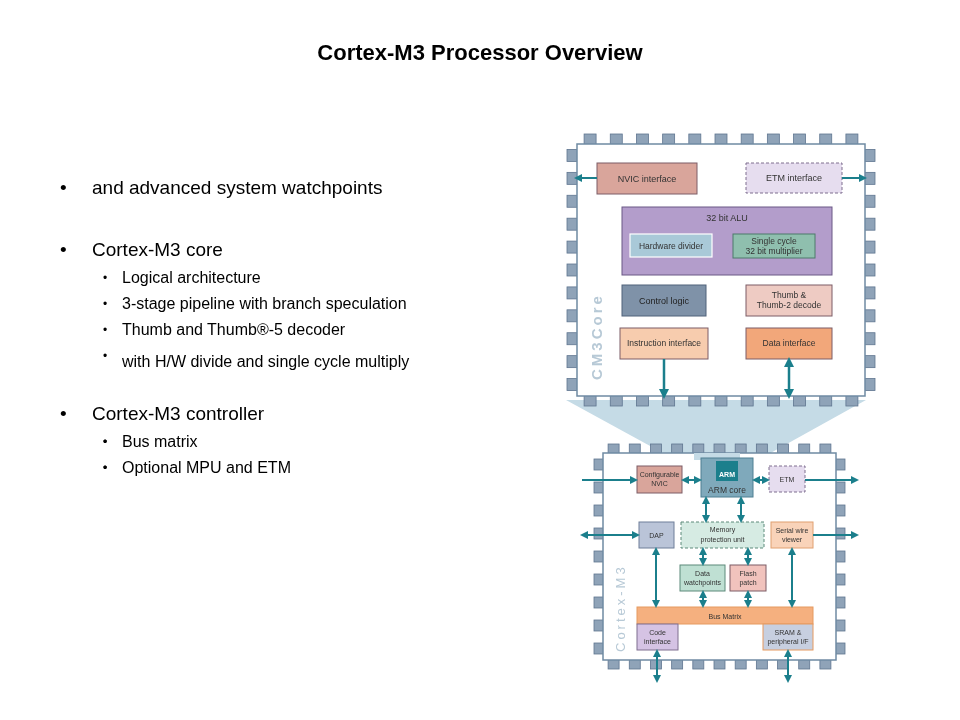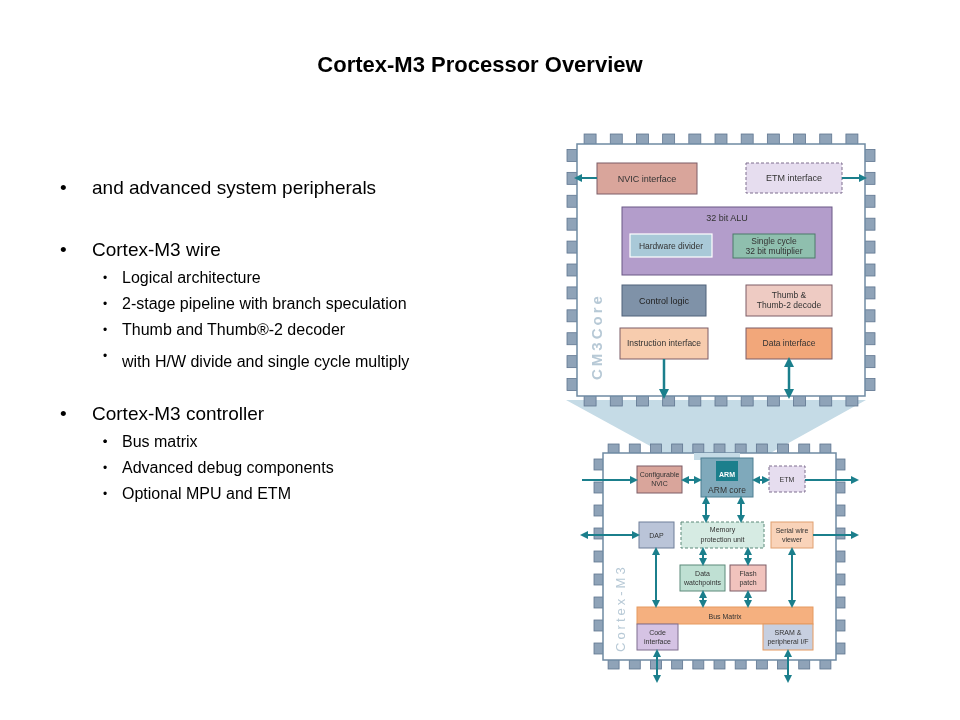--- a/index.html
+++ b/index.html
@@ -1,55 +1,55 @@
 <!DOCTYPE html>
 <html><head>
 <meta charset="utf-8">
 <style>
   html, body { margin:0; padding:0; }
   body { width:960px; height:720px; background:#ffffff; position:relative; overflow:hidden;
          font-family:"Liberation Sans", sans-serif; color:#000; }
-  .title { position:absolute; left:0; width:960px; top:52px; text-align:center;
+  .title { position:absolute; left:0; width:960px; top:40px; text-align:center;
            font-weight:bold; font-size:22px; }
   .bullets { position:absolute; left:60px; top:176px; width:470px; }
   .b1 { position:relative; padding-left:32px; font-size:19px; line-height:24px; }
   .b1 .dot { position:absolute; left:0; top:0; }
   .b2 { position:relative; padding-left:62px; font-size:16px; line-height:20px; margin-top:6px; }
   .b2 .dot { position:absolute; left:43px; top:0; font-size:12px; }
   .gap { height:38px; }
   svg text { font-family:"Liberation Sans", sans-serif; }
 </style>
 </head>
 <body>
 
 <div class="title">Cortex-M3 Processor Overview</div>
 
 <div class="bullets">
   <div class="b1">
     <span class="dot">•</span>
-    <div>and advanced system peripherals</div>
+    <div>and advanced system watchpoints</div>
   </div>
   <div class="gap"></div>
   <div class="b1">
     <span class="dot">•</span>
-    <div>Cortex-M3 wire</div>
+    <div>Cortex-M3 core</div>
   </div>
   <div class="b2"><span class="dot">•</span><span>Logical architecture</span></div>
-  <div class="b2"><span class="dot">•</span><span>2-stage pipeline with branch speculation</span></div>
-  <div class="b2"><span class="dot">•</span><span>Thumb and Thumb®-2 decoder</span></div>
+  <div class="b2"><span class="dot">•</span><span>3-stage pipeline with branch speculation</span></div>
+  <div class="b2"><span class="dot">•</span><span>Thumb and Thumb®-5 decoder</span></div>
   <div class="b2"><span class="dot">•</span></div>
   <div class="b2" style="margin-top:12px"><span>with H/W divide and single cycle multiply</span></div>
   <div class="gap" style="height:30px"></div>
   <div class="b1">
     <span class="dot">•</span>
     <div>Cortex-M3 controller</div>
   </div>
   <div class="b2"><span class="dot">•</span></div>
   <div class="b2"><span class="dot">•</span><span>Bus matrix</span></div>
-  <div class="b2"><span class="dot">•</span><span>Advanced debug components</span></div>
+  <div class="b2"><span class="dot">•</span></div>
   <div class="b2"><span class="dot">•</span><span>Optional MPU and ETM</span></div>
 </div>
 
 <svg id="diagram" width="960" height="720" viewBox="0 0 960 720" style="position:absolute;left:0;top:0;pointer-events:none">
   <defs>
     <marker id="ah" viewBox="0 0 10 10" refX="5" refY="5" markerWidth="4" markerHeight="4" orient="auto-start-reverse">
       <path d="M0,0 L10,5 L0,10 z" fill="#1b7f8c"></path>
     </marker>
   </defs>
 

